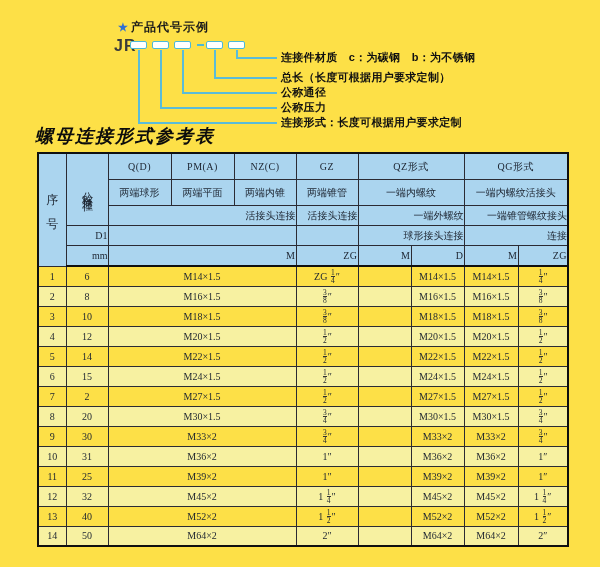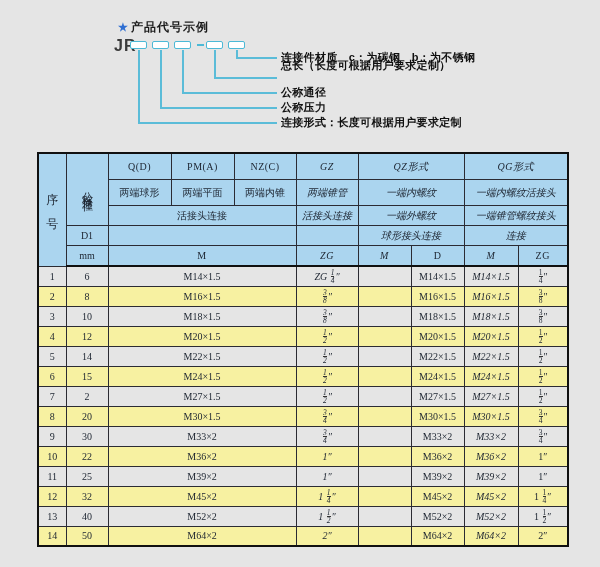--- a/index.html
+++ b/index.html
@@ -1,16 +1,16 @@
 <!DOCTYPE html>
 <html><head>
 <meta charset="utf-8">
 <style>
   html,body{margin:0;padding:0;background:#fff;}
-  .stage{position:relative;width:600px;height:567px;background:#e5e5e5;overflow:hidden;
+  .stage{position:relative;width:600px;height:567px;background:#fde047;overflow:hidden;
          font-family:"Liberation Serif", serif;color:#1c1c28;}
 
   
   .dg-title{position:absolute;left:118px;top:19px;font-family:"Liberation Sans",sans-serif;
             font-size:12px;font-weight:bold;color:#1a1a1a;letter-spacing:1px;}
   .dg-title .star{color:#2f6fd2;margin-right:2px;font-size:11px;}
   .dg-jr{position:absolute;left:114px;top:37px;font-family:Liberation Sans, sans-serif;
          font-size:16px;font-weight:bold;color:#3a3a3a;letter-spacing:1px;}
   .box{position:absolute;top:41px;width:15px;height:6px;border:1.5px solid #4cb9d6;
        border-radius:2px;background:#fff;}
@@ -20,40 +20,40 @@
   .vline{width:1.5px;}.hline{height:1.5px;}
   .v1{left:138px;top:50px;height:72px}.v2{left:160px;top:50px;height:57px}
   .v3{left:182px;top:50px;height:42px}.v4{left:214px;top:50px;height:27px}
   .v5{left:236px;top:50px;height:7px}
   .h1{left:138px;top:122px;width:139px}.h2{left:160px;top:107px;width:117px}
   .h3{left:182px;top:92px;width:95px}.h4{left:214px;top:77px;width:63px}
   .h5{left:236px;top:57px;width:41px}
   .dg-label{position:absolute;left:281px;height:14px;line-height:14px;
             font-family:"Liberation Sans",sans-serif;font-size:11px;font-weight:bold;
             color:#111;white-space:nowrap;letter-spacing:0.3px;}
-  .lb0{top:50px}.lb1{top:58px}.lb2{top:85px}.lb3{top:100px}.lb4{top:115px}
+  .lb0{top:50px}.lb1{top:70px}.lb2{top:85px}.lb3{top:100px}.lb4{top:115px}
 
   
   .tbl-title{position:absolute;left:35px;top:124px;font-size:18px;font-weight:bold;
              font-style:italic;letter-spacing:2px;color:#0c0c0c;
              font-family:"DejaVu Serif",serif;}
 
   
   table.ref{position:absolute;left:37px;top:152px;width:530px;border-collapse:collapse;
             table-layout:fixed;border:2.5px solid #101010;}
   table.ref td{border:1px solid #2b2b33;text-align:center;vertical-align:middle;
                padding:0;font-size:10px;color:#1c2430;overflow:hidden;white-space:nowrap;}
   thead td{background:#abd5ef;font-size:11px;}
   thead tr.r1 td{height:25px;margin-left:8px;}
   thead tr.r2 td{height:25px;}
-  thead tr.r3 td,thead tr.r4 td,thead tr.r5 td{height:19px;}
+  thead tr.r3 td,thead tr.r4 td,thead tr.r5 td{height:19px;text-align:right;}
   thead tr.r5 td{border-bottom:2px solid #101010;}
   tbody tr{height:20px;}
   tbody tr.alt td{background:#f7f1a1;}
-  td.bl2{border-left:2px solid #101010;font-style:italic;}
+  td.bl2{border-left:2px solid #101010;}
   .code{font-size:11px;letter-spacing:0.5px;}
   .vert{writing-mode:vertical-rl;text-orientation:upright;display:inline-block;line-height:1;}
   .vxh{letter-spacing:26px;font-size:12px;}
   .vdn{letter-spacing:3px;font-size:11px;}
   .fr{display:inline-block;text-align:center;vertical-align:-3px;line-height:1;margin:0 1px;}
   .fr .nu{display:block;font-size:7.5px;line-height:7px;}
   .fr .de{display:block;font-size:7.5px;line-height:7px;border-top:1px solid #333;}
 </style>
 </head>
 <body>
@@ -82,20 +82,21 @@
     <div class="hline h4"></div>
     <div class="hline h5"></div>
 
     <div class="dg-label lb0">连接件材质　c：为碳钢　b：为不锈钢</div>
     <div class="dg-label lb1">总长（长度可根据用户要求定制）</div>
     <div class="dg-label lb2">公称通径</div>
     <div class="dg-label lb3">公称压力</div>
     <div class="dg-label lb4">连接形式：长度可根据用户要求定制</div>
   </div>
 
+  <div class="tbl-title">螺母连接形式参考表</div>
 
   <table class="ref">
     <colgroup>
       <col style="width:28px">
         <col style="width:42px">
       <col style="width:63px">
         <col style="width:63px">
         <col style="width:62px">
       <col style="width:62px">
       <col style="width:53px">
@@ -231,21 +232,21 @@
           <td>30</td>
           <td colspan="3">M33×2</td>
           <td class="bl2"><span class="fr"><span class="nu">3</span><span class="de">4</span></span>″</td>
           <td class="bl2"></td>
           <td>M33×2</td>
           <td class="bl2">M33×2</td>
           <td><span class="fr"><span class="nu">3</span><span class="de">4</span></span>″</td>
         </tr>
         <tr class="alt">
           <td>10</td>
-          <td>22</td>
+          <td>31</td>
           <td colspan="3">M36×2</td>
           <td class="bl2">1″</td>
           <td class="bl2"></td>
           <td>M36×2</td>
           <td class="bl2">M36×2</td>
           <td>1″</td>
         </tr>
         <tr>
           <td>11</td>
           <td>25</td>

